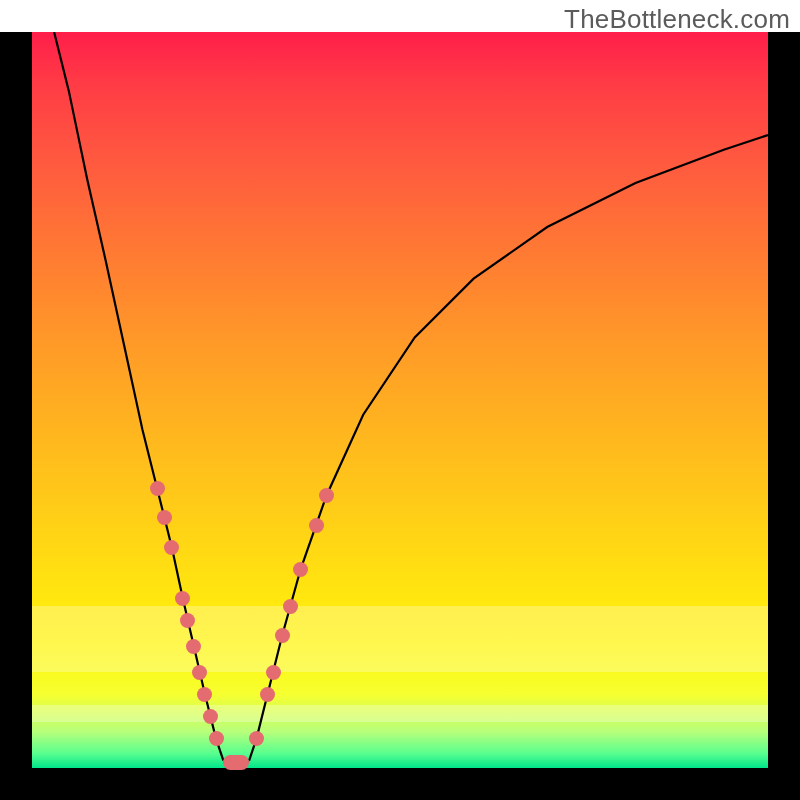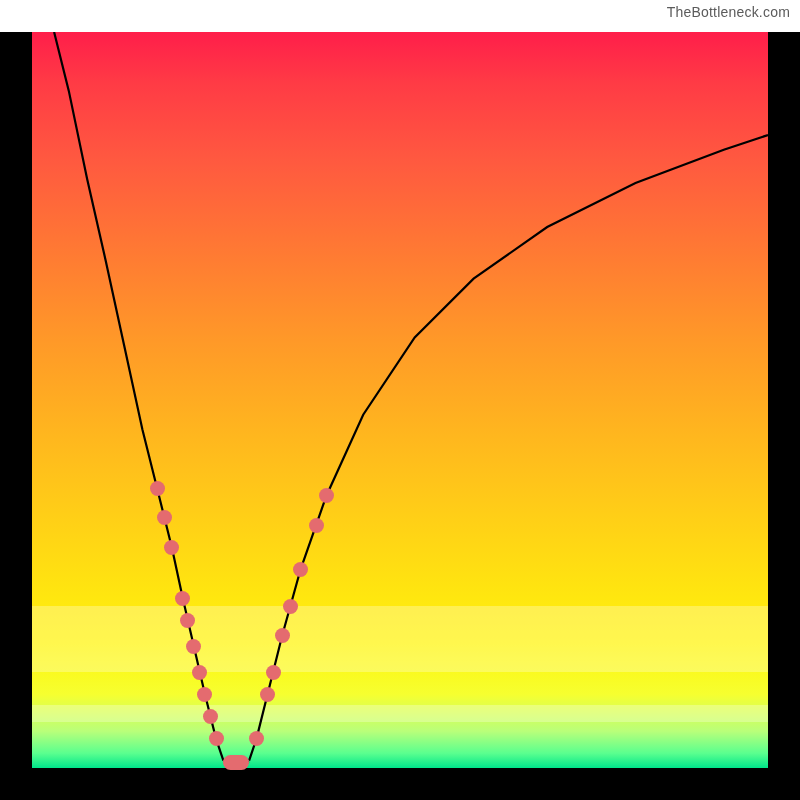--- a/index.html
+++ b/index.html
@@ -41,21 +41,21 @@
     position: absolute;
     top: 0; left: 0; right: 0;
     height: 32px;
     background: #fff;
   }
   .watermark {
     position: absolute;
     top: 4px;
     right: 10px;
     color: #5b5b5b;
-    font-size: 14px;
+    font-size: 26px;
     font-weight: 500;
     letter-spacing: 0.2px;
   }
   .pale-band {
     position: absolute;
     left: 0; right: 0;
     background: rgba(255,255,255,0.28);
   }
   svg.curves {
     position: absolute;

